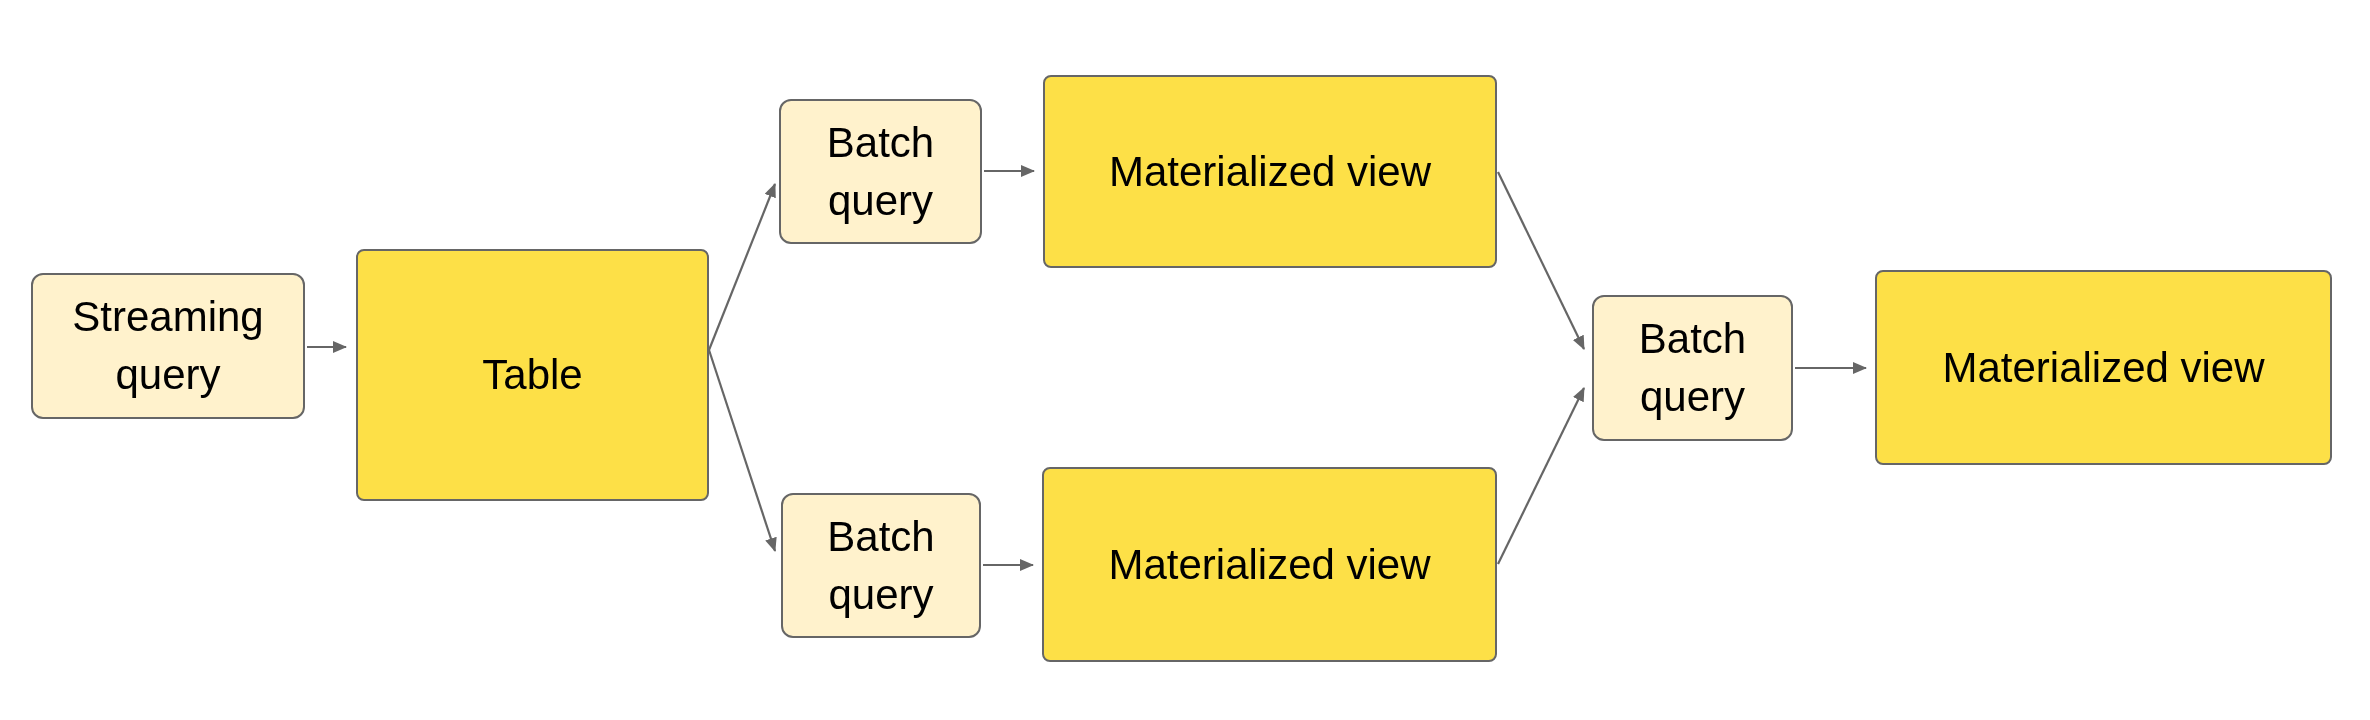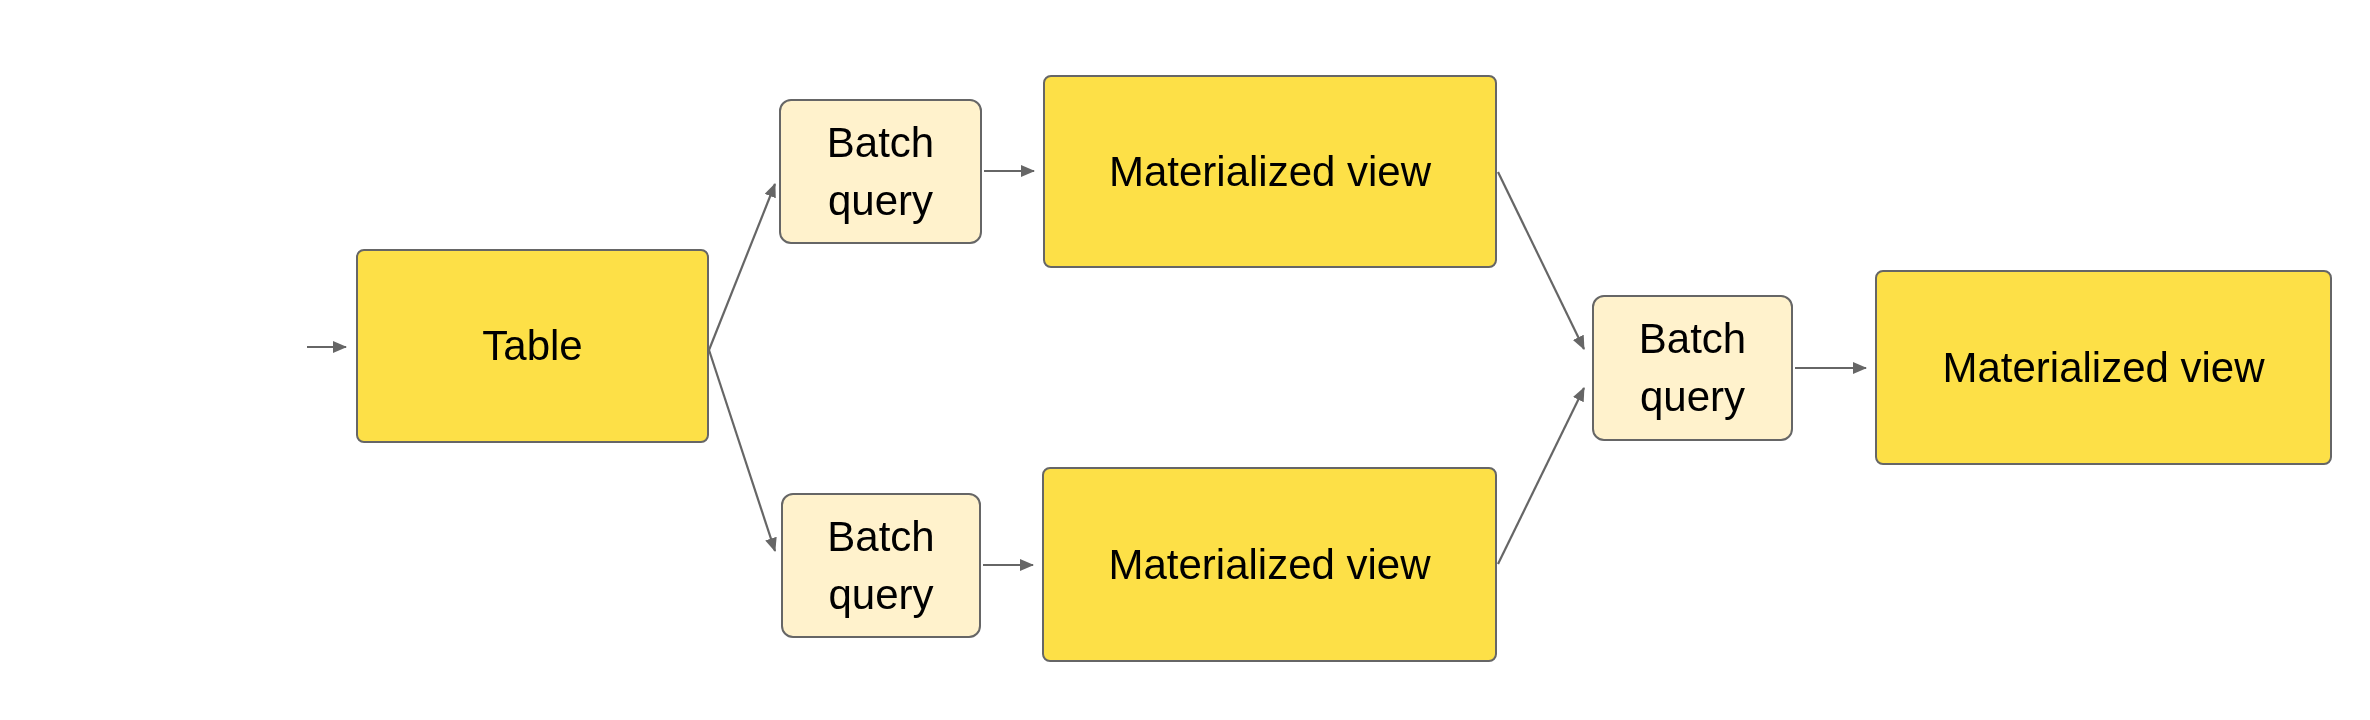--- a/index.html
+++ b/index.html
@@ -40,21 +40,21 @@
   }
   .node-green {
     background: #fde047;
     border-radius: 8px;
   }
   .label {
     padding: 0 8px;
   }
   
   #n-streaming        { left: 31px;   top: 273px; width: 274px; height: 146px; }
-  #n-table            { left: 356px;  top: 249px; width: 353px; height: 194px; }
+  #n-table            { left: 356px;  top: 249px; width: 353px; height: 252px; }
   #n-batch-top        { left: 779px;  top: 99px;  width: 203px; height: 145px; }
   #n-mv-top           { left: 1043px; top: 75px;  width: 454px; height: 193px; }
   #n-batch-bottom     { left: 781px;  top: 493px; width: 200px; height: 145px; }
   #n-mv-bottom        { left: 1042px; top: 467px; width: 455px; height: 195px; }
   #n-batch-right      { left: 1592px; top: 295px; width: 201px; height: 146px; }
   #n-mv-right         { left: 1875px; top: 270px; width: 457px; height: 195px; }
 </style>
 </head>
 <body>
 
@@ -71,20 +71,23 @@
       <line x1="709" y1="350" x2="775" y2="184" marker-end="url(#arrowhead)"></line>
       <line x1="709" y1="350" x2="775" y2="551" marker-end="url(#arrowhead)"></line>
       <line x1="984" y1="171" x2="1034" y2="171" marker-end="url(#arrowhead)"></line>
       <line x1="983" y1="565" x2="1033" y2="565" marker-end="url(#arrowhead)"></line>
       <line x1="1498" y1="172" x2="1584" y2="349" marker-end="url(#arrowhead)"></line>
       <line x1="1498" y1="564" x2="1584" y2="388" marker-end="url(#arrowhead)"></line>
       <line x1="1795" y1="368" x2="1866" y2="368" marker-end="url(#arrowhead)"></line>
     </g>
   </svg>
 
+  <div id="n-streaming" class="node node-yellow">
+    <span class="label">Streaming query</span>
+  </div>
 
   <div id="n-table" class="node node-green">
     <span class="label">Table</span>
   </div>
 
   <div id="n-batch-top" class="node node-yellow">
     <span class="label">Batch query</span>
   </div>
 
   <div id="n-mv-top" class="node node-green">

